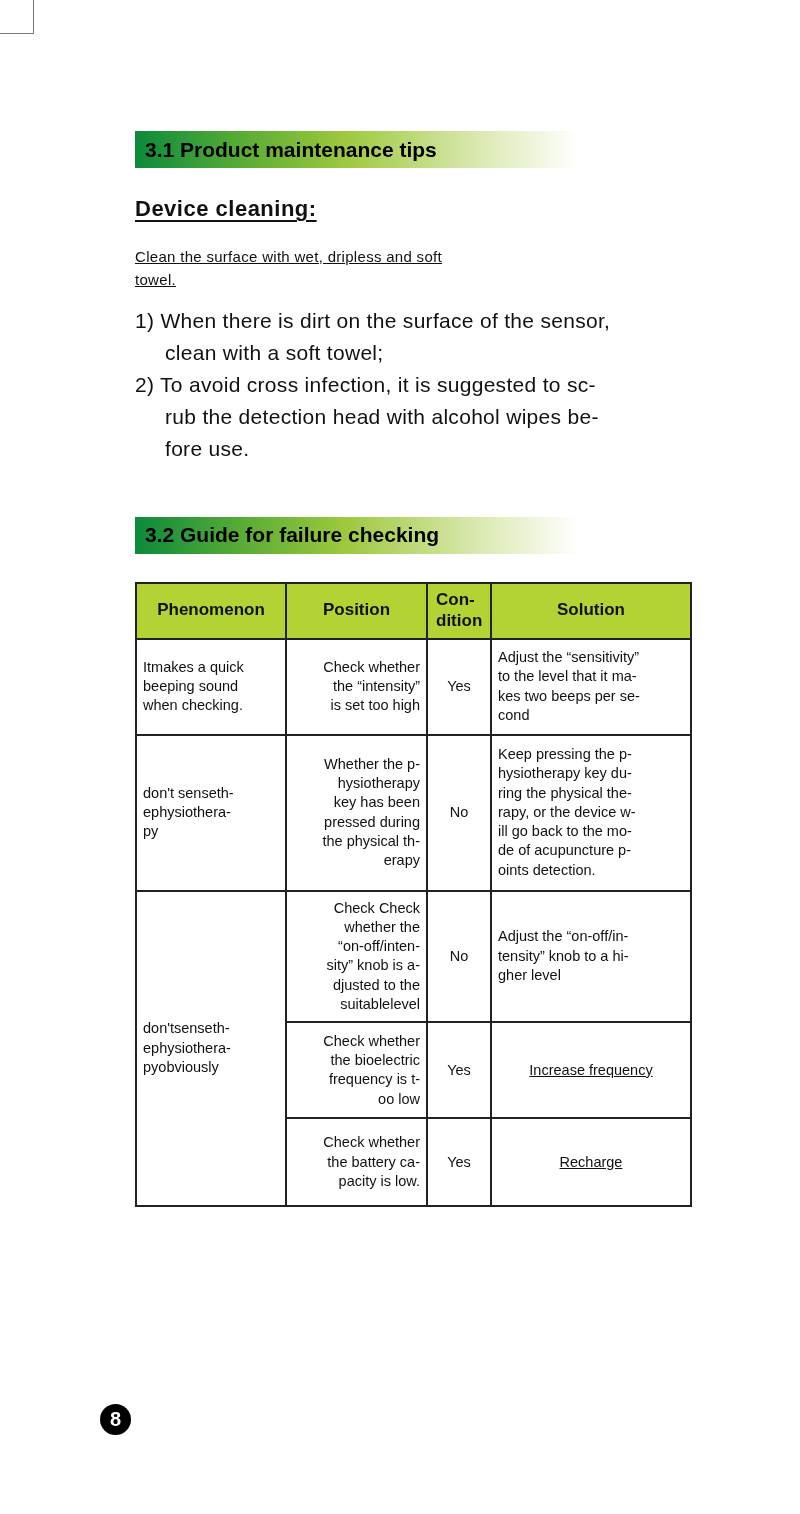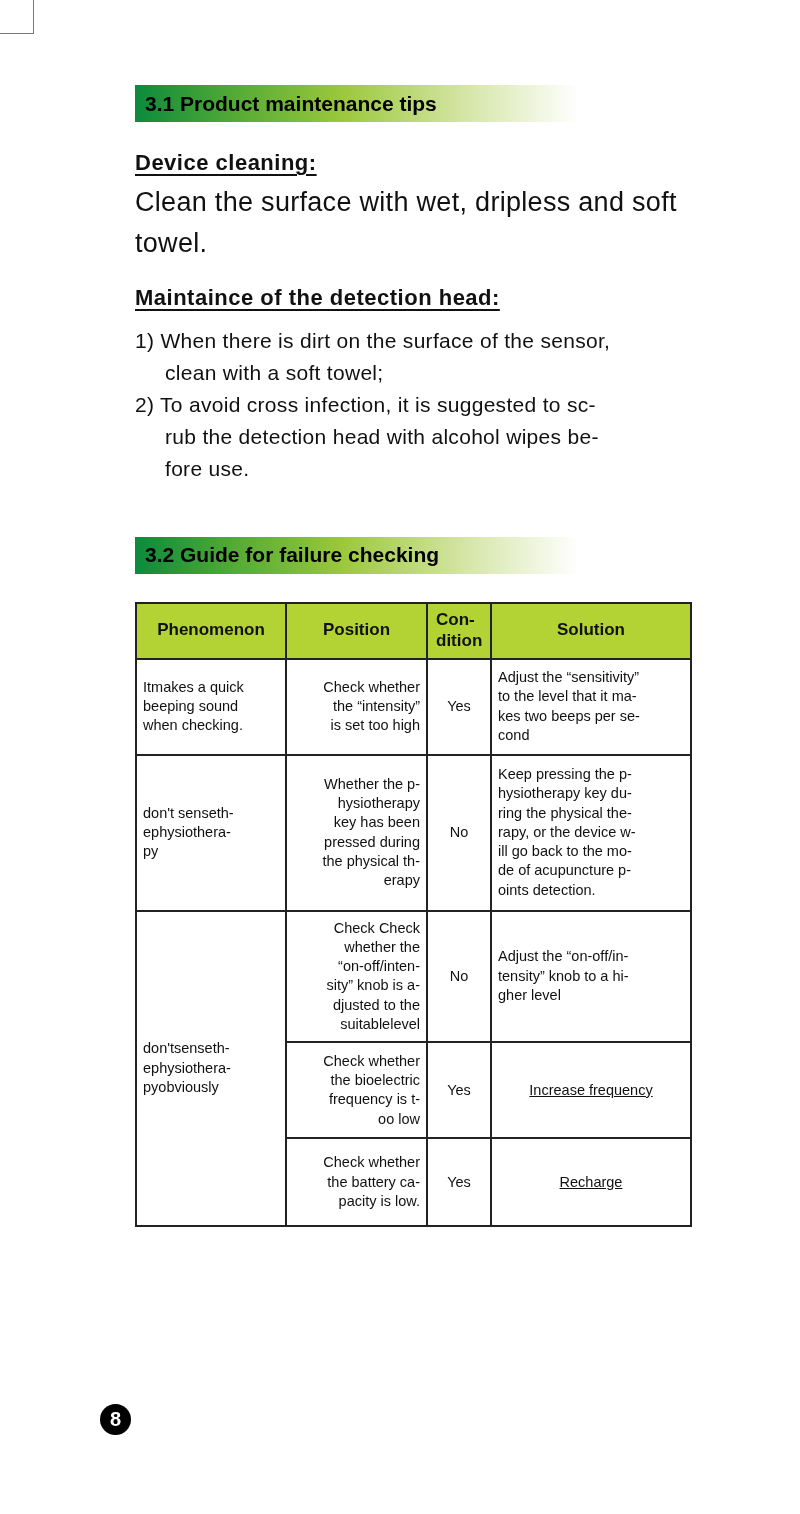--- a/index.html
+++ b/index.html
@@ -25,20 +25,21 @@
   }
   h1.page-title {
     font-size: 38px;
     font-weight: bold;
     letter-spacing: 2px;
     line-height: 1.26;
     white-space: pre-line;
     color: #000;
   }
   .section-bar {
+    margin-top: 46px;
     width: 462px;
     height: 37px;
     display: flex;
     align-items: center;
     padding-left: 10px;
     font-size: 21px;
     font-weight: bold;
     color: #000;
     background: linear-gradient(90deg, #0c8a3c 0%, #55ab35 22%, #9cc83c 45%, #d6e6a8 72%, #ffffff 96%);
   }
@@ -46,25 +47,26 @@
   .sub-heading {
     margin-top: 28px;
     font-size: 22px;
     font-weight: bold;
     text-decoration: underline;
     text-underline-offset: 4px;
     text-decoration-thickness: 2px;
     letter-spacing: 0.5px;
   }
   .body-text {
-    margin-top: 6px;
-    font-size: 27px;
+    margin-top: 24px;
+    font-size: 15px;
     line-height: 1.5;
     white-space: pre-line;
     letter-spacing: 0.3px;
+    text-decoration: underline;
   }
   .num-list { margin-top: 14px; }
   .num-list .list-item {
     font-size: 21px;
     line-height: 1.52;
     white-space: pre-line;
     padding-left: 30px;
     text-indent: -30px;
     letter-spacing: 0.3px;
   }
@@ -135,21 +137,20 @@
 <div class="content">
 
 
   <div class="section-bar">3.1 Product maintenance tips</div>
 
   <div class="sub-heading">Device cleaning:</div>
 
   <p class="body-text">Clean the surface with wet, dripless and soft
 towel.</p>
 
-  <div class="sub-heading" style="margin-top:22px;">Maintaince of the detection head:</div>
 
   <div class="num-list">
     <div class="list-item">1) When there is dirt on the surface of the sensor,
 clean with a soft towel;</div>
     <div class="list-item">2) To avoid cross infection, it is suggested to sc-
 rub the detection head with alcohol wipes be-
 fore use.</div>
   </div>
 
   <div class="section-bar second">3.2 Guide for failure checking</div>

